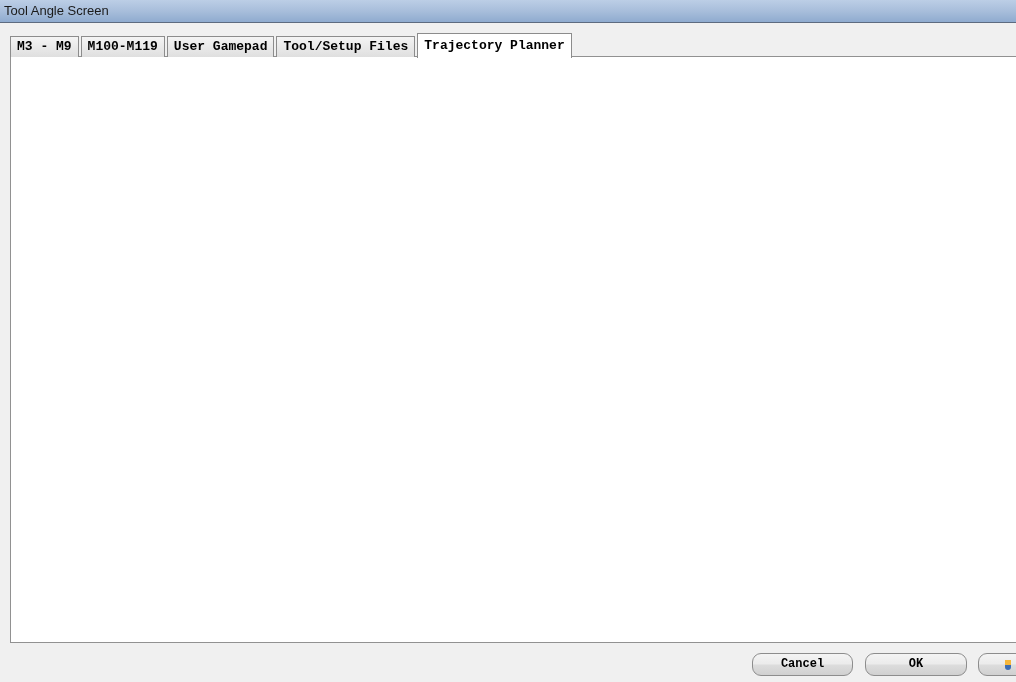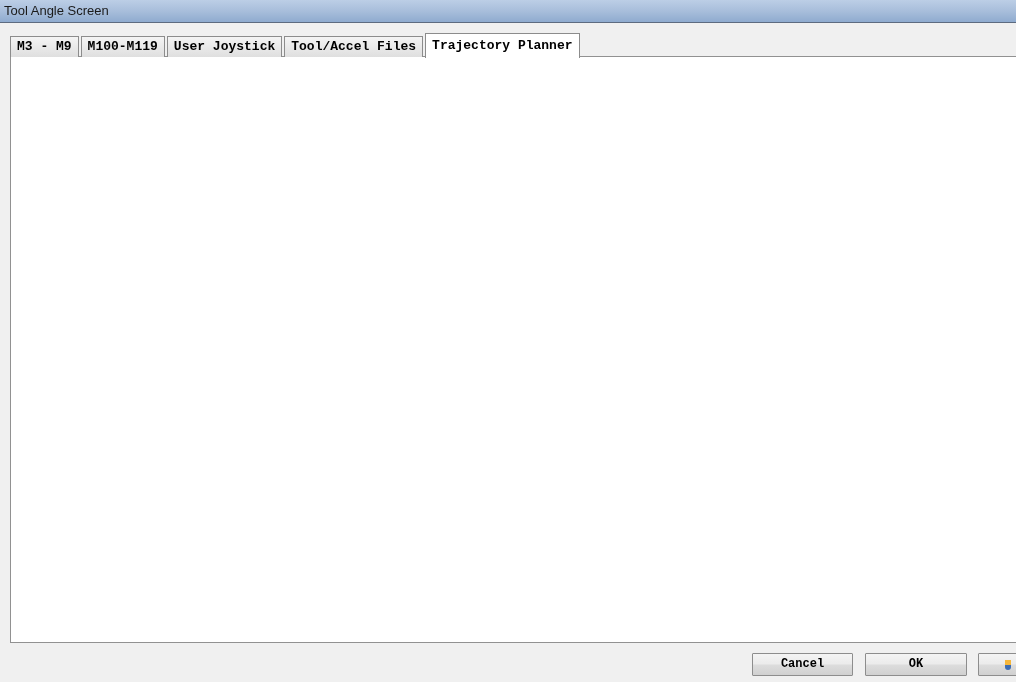--- a/index.html
+++ b/index.html
@@ -59,21 +59,21 @@
     position:absolute;width:13px;height:13px;box-sizing:border-box;
     border:1px solid #8e8e8e;background:linear-gradient(135deg,#e6e6e6,#ffffff);
   }
   .cb.checked::after{
     content:"\2713";position:absolute;left:0px;top:-3px;
     color:#2458a8;font-size:13px;font-weight:bold;
   }
   .btn{
     position:absolute;height:23px;box-sizing:border-box;
     background:linear-gradient(#f4f4f4 0%,#ebebeb 49%,#dddddd 51%,#d0d0d0 100%);
-    border:1px solid #8d8d8d;border-radius:1px;
+    border:1px solid #8d8d8d;border-radius:9px;
     font-size:12px;font-weight:bold;text-align:center;line-height:21px;color:#000;
     cursor:default;
   }
   .shield{
     position:absolute;left:26px;top:6px;width:6px;height:10px;
     background:linear-gradient(#f6b73c 0%,#f6b73c 55%,#3d6db5 55%,#3d6db5 100%);
     border-radius:0 0 3px 3px;
   }
 </style>
 </head>
@@ -81,22 +81,22 @@
 
 <div class="titlebar">
   <span>Tool Angle Screen</span>
 </div>
 
 <div class="page"></div>
 
 <div class="tabs">
   <div class="tab">M3 - M9</div>
   <div class="tab">M100-M119</div>
-  <div class="tab">User Joystick</div>
-  <div class="tab">Tool/Accel Files</div>
+  <div class="tab">User Gamepad</div>
+  <div class="tab">Tool/Setup Files</div>
   <div class="tab active">Trajectory Planner</div>
 </div>
 
 <div class="group" style="left:28px;top:80px;width:990px;height:48px;">
   <span class="group-label">Trajectory Planner</span>
 
   <div class="lbl2" style="left:13px;top:10px;width:42px;">
     <span>Break</span><br>
     <span>Angle</span>
   </div>

